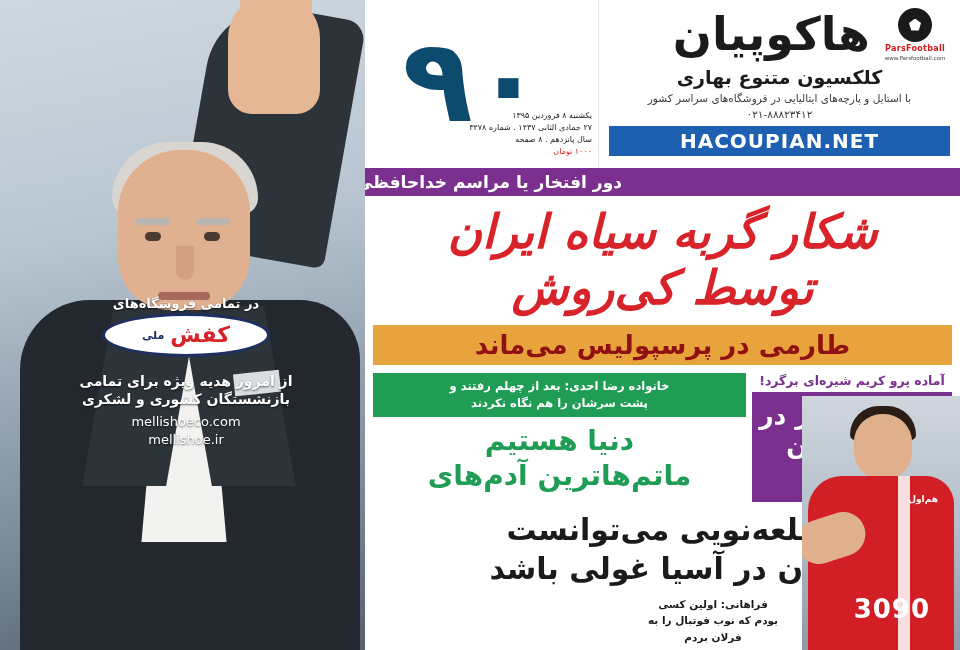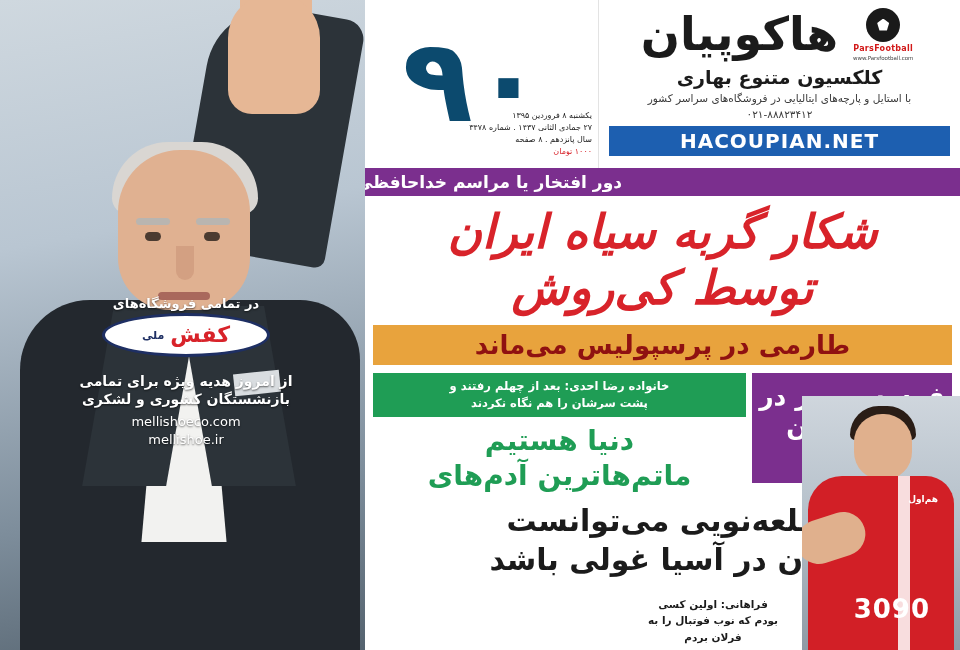--- a/index.html
+++ b/index.html
@@ -15,21 +15,21 @@
 
   
   .topbar { position: absolute; top: 0; left: 0; width: 960px; height: 168px; }
 
   
   .ad-hacoupian {
     position: absolute; top: 0; right: 0; width: 362px; height: 168px;
     background: #ffffff; border-left: 1px solid #e3e3e3;
     padding: 6px 10px 0 10px;
   }
-  .hac-logo-row { display: flex; flex-direction: row-reverse; align-items: center; justify-content: center; gap: 10px; }
+  .hac-logo-row { display: flex; flex-direction: row-reverse; align-items: center; justify-content: flex-end; gap: 10px; }
   .hac-wordmark {
     font-size: 46px; font-weight: bold; color: #1b1b1b; letter-spacing: -2px;
     line-height: 1; direction: rtl; white-space: nowrap;
   }
   .hac-badge {
     width: 70px; height: 56px; display: flex; flex-direction: column; align-items: center;
     justify-content: center; gap: 2px;
   }
   .hac-badge .ball {
     width: 34px; height: 34px; border-radius: 50%;
@@ -401,20 +401,21 @@
       <div class="head-main">
         <span class="l1">شکار گربه سیاه ایران</span>
         <span class="l2">توسط کی‌روش</span>
       </div>
 
       <div class="bar-tarami">طارمی در پرسپولیس می‌ماند</div>
 
       <div class="mid-row">
 
         <div class="card-purple">
+          <div class="kicker">آماده پرو کریم شیره‌ای برگرد!</div>
           <div class="body">
             <div>فردوسی‌پور در</div>
             <div>نقش آرون رمزی</div>
           </div>
         </div>
 
         <div class="card-green">
           <div class="kicker">
             <div>خانواده رضا احدی: بعد از چهلم رفتند و</div>
             <div>پشت سرشان را هم نگاه نکردند</div>

